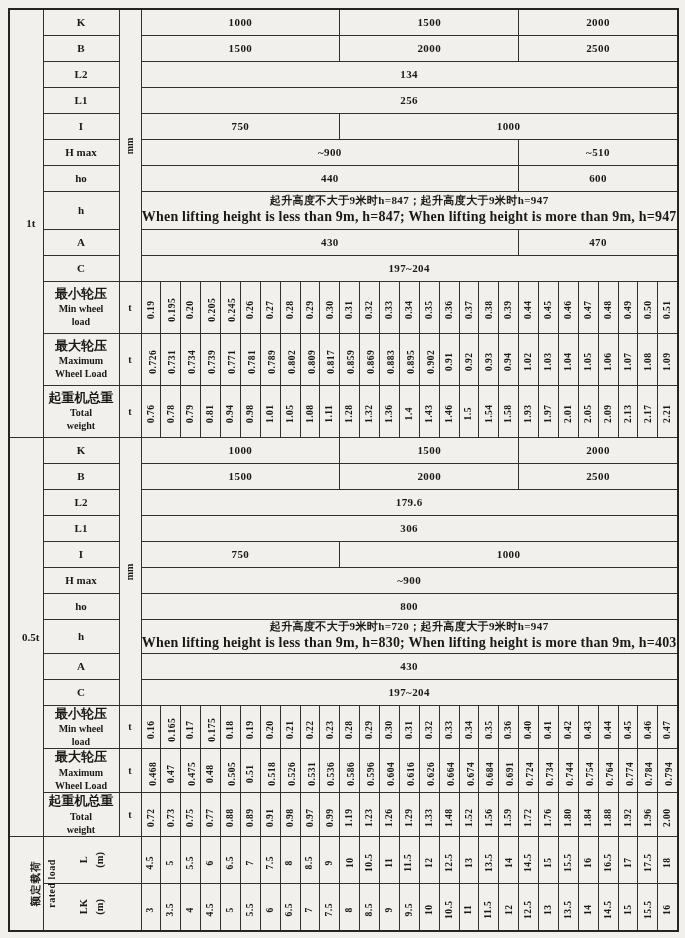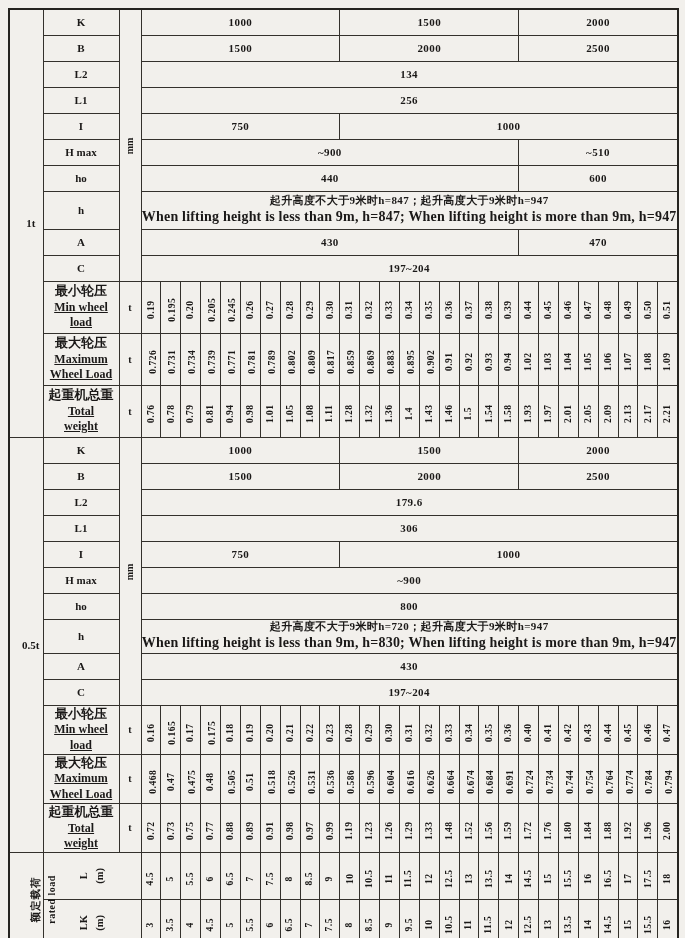--- a/index.html
+++ b/index.html
@@ -38,21 +38,21 @@
 
   .load-cell{font-size:11px;padding-left:9px;}
   .plabel{font-size:11px;}
   .unit-cell{font-size:10px;}
   .gcell{font-size:11px;letter-spacing:.4px;}
   .hcell{line-height:1.25;}
   .hzh{font-size:11px;}
   .hen{font-size:14px;letter-spacing:.2px;}
   .dlabel div{line-height:1.3;}
   .lz{font-size:13px;}
-  .le{font-size:12px;text-decoration:underline;}
+  .le{font-size:10px;}
   .rot{
     display:inline-block;
     transform:rotate(-90deg);
     white-space:nowrap;
     line-height:1;
   }
   .vnum{font-size:9.5px;letter-spacing:.5px;}
   .rl div{line-height:1.5;}
   .rlz{font-size:10.5px;letter-spacing:1px;}
   .rle{font-size:10px;letter-spacing:.5px;}
@@ -289,21 +289,21 @@
           <td class="gcell" colspan="27">~900</td>
         </tr>
         <tr class="prow">
           <td class="plabel">ho</td>
           <td class="gcell" colspan="27">800</td>
         </tr>
         <tr class="prow hrow">
           <td class="plabel">h</td>
           <td class="gcell hcell" colspan="27">
             <div class="hzh">起升高度不大于9米时h=720；起升高度大于9米时h=947</div>
-            <div class="hen">When lifting height is less than 9m, h=830; When lifting height is more than 9m, h=947</div>
+            <div class="hen">When lifting height is less than 9m, h=830; When lifting height is more than 9m, h=403</div>
           </td>
         </tr>
         <tr class="prow">
           <td class="plabel">A</td>
           <td class="gcell" colspan="27">430</td>
         </tr>
         <tr class="prow">
           <td class="plabel">C</td>
           <td class="gcell" colspan="27">197~204</td>
         </tr>

